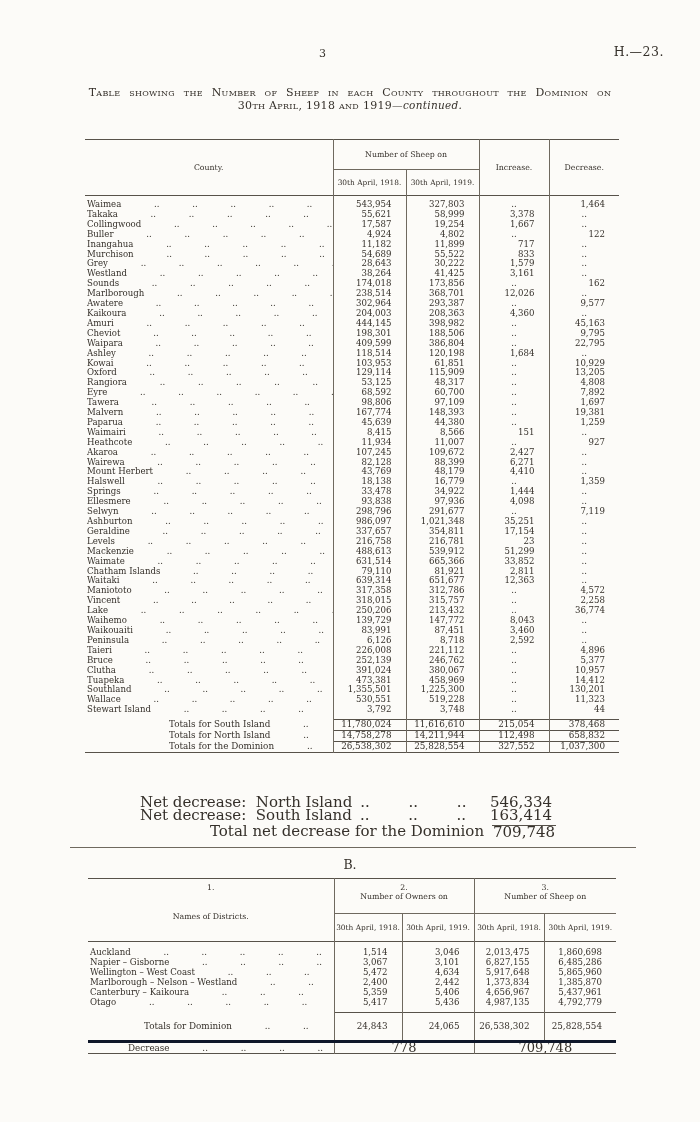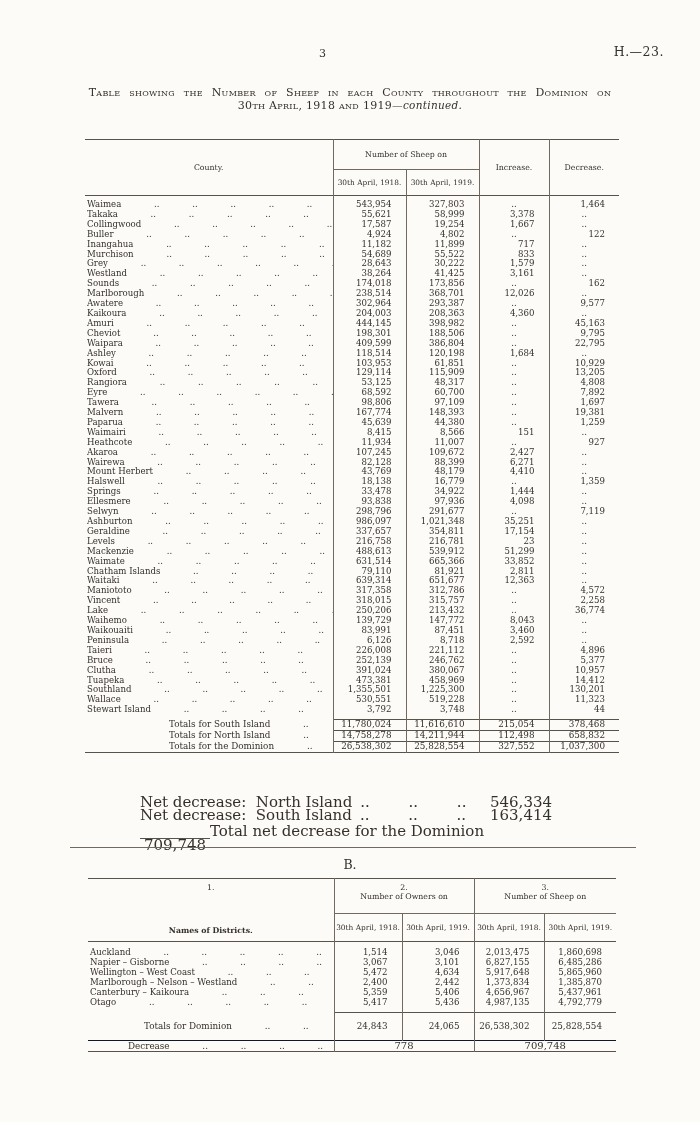--- a/index.html
+++ b/index.html
@@ -43,44 +43,44 @@
   .total-row td { height:26px; line-height:26px; font-size:8.8px; }
   .total-row .sum { border-top:1px solid #57524a; }
   .total-label { padding-left:84px; white-space:nowrap; overflow:hidden; font-size:8.8px; }
 
   
   .net-block { position:absolute; left:140px; top:796px; width:416px; font-size:15px; }
   .net-line { display:flex; height:12.5px; line-height:12.5px; }
   .net-line .lbl { white-space:pre; }
   .net-line .fill { flex:1; overflow:hidden; white-space:nowrap; word-spacing:34px; padding-left:8px; }
   .net-line .val { width:70px; text-align:center; }
-  .net-total { margin-top:4px;flex-direction:column; }
+  .net-total { margin-top:4px; }
   .net-total .lbl { padding-left:70px; }
   .net-total .val { border-top:1px solid #57524a; }
   .rule-full { position:absolute; left:70px; width:566px; border-top:1.2px solid #6f695f; }
 
   
   .b-heading { position:absolute; top:857px; left:0; width:700px; text-align:center; font-size:12.5px; }
   .table-b { position:absolute; left:88px; top:878px; }
   .table-b table { width:528px; border-top:1.2px solid #57524a; border-bottom:1.6px solid #57524a; }
   .table-b thead { border-bottom:1px solid #57524a; }
   .table-b th { font-size:7.8px; text-align:center; vertical-align:top; }
   .table-b .col1-head { vertical-align:top; height:62px; }
   .table-b .col1-head .no { margin-top:4px; }
-  .table-b .col1-head .lb { margin-top:34px;font-weight:bold; }
+  .table-b .col1-head .lb { margin-top:20px; }
   .table-b .group-head { border-bottom:1px solid #6f695f; height:34px; }
   .table-b .group-head .no { margin-top:4px; }
   .table-b .sub-head { height:27px; font-size:7.4px; vertical-align:middle; }
   .table-b tbody td { height:10px; line-height:10px; vertical-align:middle; }
   .table-b .spacer td { height:5px; line-height:5px; font-size:1px; }
   .table-b .total-row td { height:27px; line-height:27px; }
   .table-b .total-label { padding-left:56px; }
-  .decrease-row td { border-top:1px solid #0f172a; height:30px; line-height:30px; font-size:8.8px; }
+  .decrease-row td { border-top:3px solid #0f172a; height:30px; line-height:30px; font-size:8.8px; }
   .decrease-row .d-label { padding-left:40px; white-space:nowrap; overflow:hidden; }
-  .decrease-row .d-val { text-align:center; font-size:10px; }
+  .decrease-row .d-val { text-align:center; font-size:13px; }
 </style>
 </head>
 <body>
 
 <div class="page">
 
   <div class="page-number">3</div>
   <div class="doc-ref">H.—23.</div>
 
 

